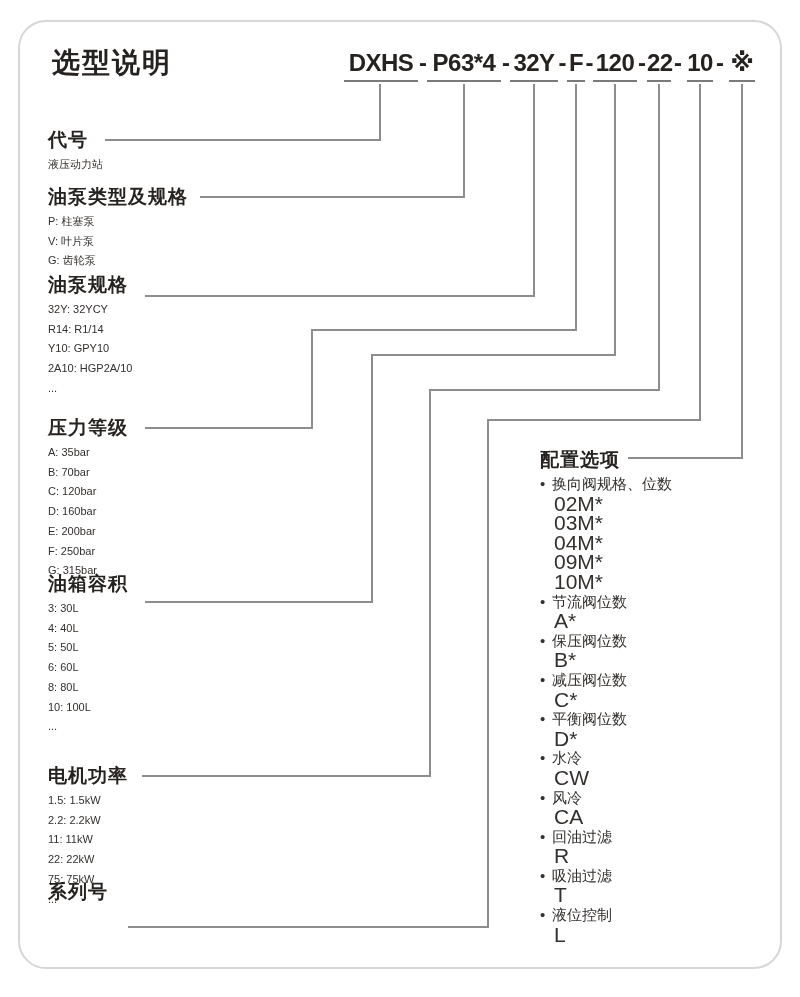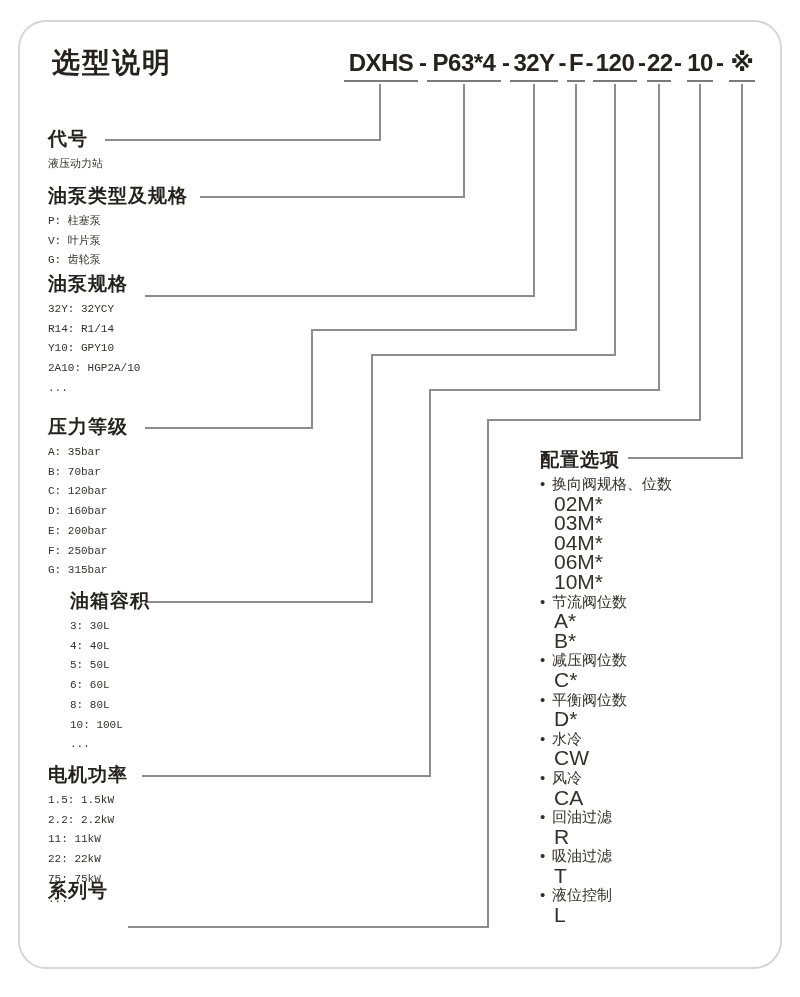--- a/index.html
+++ b/index.html
@@ -22,21 +22,21 @@
     color:#262220;white-space:nowrap;border-bottom:2px solid #7a7a7a;
   }
   .sep{
     position:absolute;top:46px;height:34px;line-height:34px;
     font-size:24px;font-weight:bold;text-align:center;color:#262220;
   }
   
   .v{position:absolute;width:2px;background:#8d8d8d;}
   .h{position:absolute;height:2px;background:#8d8d8d;}
   
-  .section{position:absolute;left:48px;font-family:Liberation Mono, monospace;}
+  .section{position:absolute;left:48px;}
   .sec-title{font-size:19px;font-weight:bold;line-height:24px;letter-spacing:1px;color:#262220;white-space:nowrap;}
   .sec-items{margin-top:3px;}
   .sec-item{font-size:11px;line-height:19.7px;color:#33302e;white-space:nowrap;}
   
   .options{position:absolute;left:540px;top:448px;width:240px;}
   .opt-list{margin-top:2px;}
   .grp-label{font-size:15px;line-height:19.6px;color:#33302e;white-space:nowrap;}
   .bullet{display:inline-block;width:12px;color:#33302e;}
   .grp-code{font-size:21px;line-height:19.6px;margin-left:14px;color:#33302e;white-space:nowrap;}
 </style>
@@ -133,21 +133,21 @@
     <div class="sec-item">A: 35bar</div>
         <div class="sec-item">B: 70bar</div>
         <div class="sec-item">C: 120bar</div>
         <div class="sec-item">D: 160bar</div>
         <div class="sec-item">E: 200bar</div>
         <div class="sec-item">F: 250bar</div>
         <div class="sec-item">G: 315bar</div>
       </div>
   </div>
 
-  <div class="section" style="top:590px;margin-left:22px;">
+  <div class="section" style="top:572px;">
     <div class="sec-title">油箱容积</div>
     <div class="sec-items">
 
     <div class="sec-item">3: 30L</div>
         <div class="sec-item">4: 40L</div>
         <div class="sec-item">5: 50L</div>
         <div class="sec-item">6: 60L</div>
         <div class="sec-item">8: 80L</div>
         <div class="sec-item">10: 100L</div>
         <div class="sec-item">...</div>
@@ -178,32 +178,33 @@
     <div class="sec-title">配置选项</div>
     <div class="opt-list">
 
     <div class="group">
         <div class="grp-label"><span class="bullet">•</span><span>换向阀规格、位数</span></div>
         <div>
 
         <div class="grp-code">02M*</div>
             <div class="grp-code">03M*</div>
             <div class="grp-code">04M*</div>
-            <div class="grp-code">06M*</div>
+            <div class="grp-code">09M*</div>
             <div class="grp-code">10M*</div>
           </div>
       </div>
         <div class="group">
         <div class="grp-label"><span class="bullet">•</span><span>节流阀位数</span></div>
         <div>
 
         <div class="grp-code">A*</div>
           </div>
       </div>
         <div class="group">
+        <div class="grp-label"><span class="bullet">•</span><span>保压阀位数</span></div>
         <div>
 
         <div class="grp-code">B*</div>
           </div>
       </div>
         <div class="group">
         <div class="grp-label"><span class="bullet">•</span><span>减压阀位数</span></div>
         <div>
 
         <div class="grp-code">C*</div>

